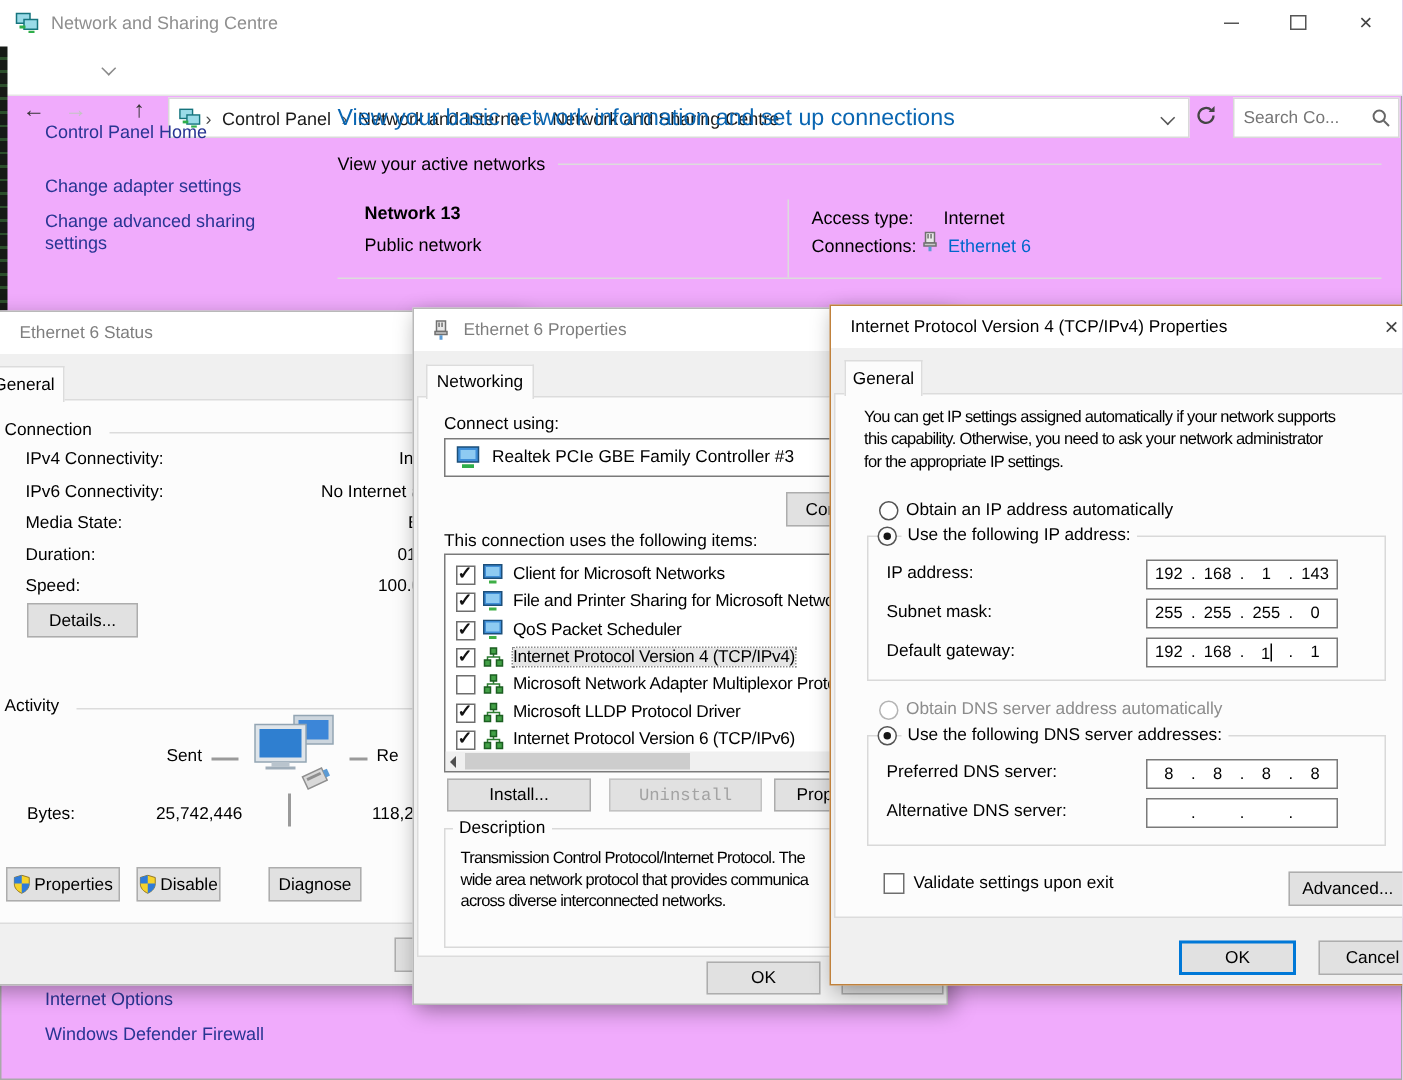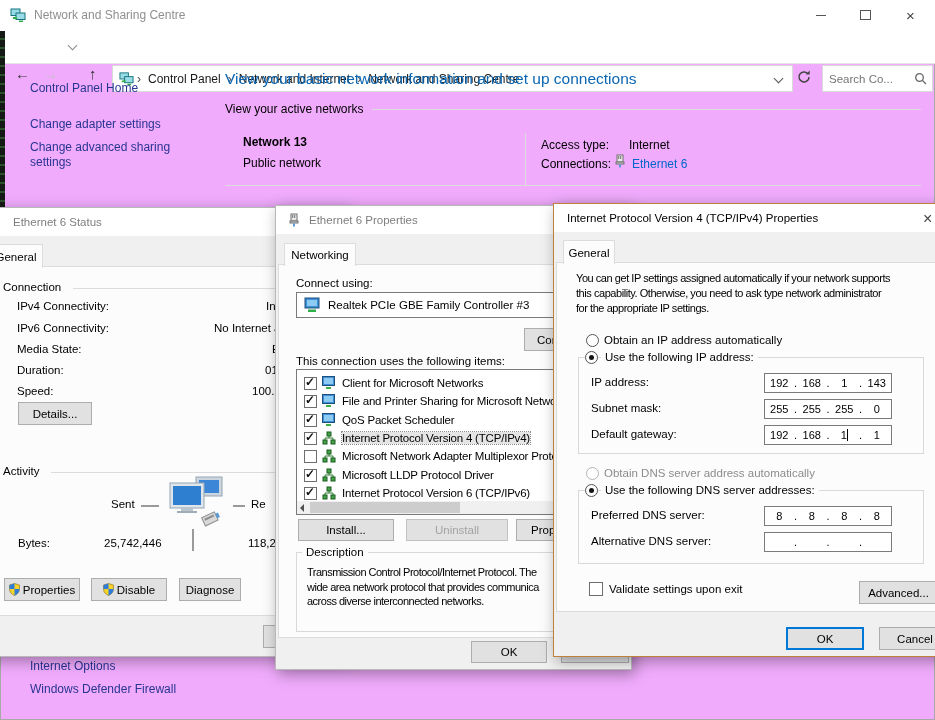--- a/index.html
+++ b/index.html
@@ -230,21 +230,21 @@
     <div class="btn" style="left:17px;top:370px;width:76px;height:23px;">
       <span style="display:flex;margin-right:3px;">
         <svg width="11" height="13" viewBox="0 0 11 13">
             <path d="M5.5 0.5 10.5 2v4c0 3.2-2.2 5.3-5 6.5C2.7 11.3 0.5 9.2 0.5 6V2Z" fill="#f6d32b" stroke="#8a6d1d" stroke-width="0.6"></path>
             <path d="M5.5 0.5 0.5 2v4h5Z" fill="#2f7bd9"></path>
             <path d="M5.5 6h5c0 3.2-2.2 5.3-5 6.5Z" fill="#2f7bd9"></path>
           </svg>
       </span>
       <span>Properties</span>
     </div>
-    <div class="btn" style="left:104px;top:370px;width:76px;height:23px;">
+    <div class="btn" style="left:104px;top:370px;width:56px;height:23px;">
       <span style="display:flex;margin-right:3px;">
         <svg width="11" height="13" viewBox="0 0 11 13">
             <path d="M5.5 0.5 10.5 2v4c0 3.2-2.2 5.3-5 6.5C2.7 11.3 0.5 9.2 0.5 6V2Z" fill="#f6d32b" stroke="#8a6d1d" stroke-width="0.6"></path>
             <path d="M5.5 0.5 0.5 2v4h5Z" fill="#2f7bd9"></path>
             <path d="M5.5 6h5c0 3.2-2.2 5.3-5 6.5Z" fill="#2f7bd9"></path>
           </svg>
       </span>
       <span>Disable</span>
     </div>
     <div class="btn" style="left:192px;top:370px;width:62px;height:23px;">
@@ -368,21 +368,21 @@
       </div>
       <div class="scrollbar" style="left:0;bottom:0;width:265px;">
         <span class="sb-arrow-left"></span>
         <span class="sb-thumb"></span>
       </div>
     </div>
 
     <div class="btn" style="left:22px;top:313px;width:96px;height:22px;">
       <span>Install...</span>
     </div>
-    <div class="btn disabled" style="left:130px;top:313px;width:102px;height:22px;">
+    <div class="btn disabled" style="left:130px;top:313px;width:102px;height:22px;font-family:Liberation Mono, monospace;">
       <span>Uninstall</span>
     </div>
     <div class="btn left" style="left:240px;top:313px;width:100px;height:22px;padding-left:14px;">
       <span>Properties</span>
     </div>
 
     <div class="groupbox" style="left:20px;top:346px;width:267px;height:78px;"></div>
     <span class="grouplab" style="left:26px;top:340px;">Description</span>
     <span class="desc-line" style="left:31px;top:360px;">Transmission Control Protocol/Internet Protocol. The</span>
     <span class="desc-line" style="left:31px;top:375px;">wide area network protocol that provides communica</span>
@@ -400,21 +400,21 @@
     <div class="dlg-titlebar"></div>
     <span class="dlg-title active" style="left:13px;top:8px;">Internet Protocol Version 4 (TCP/IPv4) Properties</span>
     <span class="abs close-glyph" style="left:369px;top:7px;font-size:16px;">×</span>
 
     <div class="tab" style="left:9px;top:36px;width:50px;height:23px;">
       <span>General</span>
     </div>
     <div class="page" style="left:2px;top:58px;width:386px;height:348px;"></div>
 
     <span class="intro-line" style="left:22px;top:68px;">You can get IP settings assigned automatically if your network supports</span>
-    <span class="intro-line" style="left:22px;top:83px;">this capability. Otherwise, you need to ask type network administrator</span>
+    <span class="intro-line" style="left:22px;top:83px;">this capability. Otherwise, you need to ask your network administrator</span>
     <span class="intro-line" style="left:22px;top:98px;">for the appropriate IP settings.</span>
 
     <span class="radio" style="left:32px;top:130px;"></span>
     <span class="lbl" style="left:50px;top:130px;">Obtain an IP address automatically</span>
 
     <div class="groupbox" style="left:24px;top:153px;width:344px;height:95px;"></div>
     <span class="radio selected" style="left:31px;top:147px;background:#fcfcfc;"></span>
     <span class="lbl grouplab" style="left:47px;top:147px;">Use the following IP address:</span>
 
     <span class="lbl" style="left:37px;top:172px;">IP address:</span>

